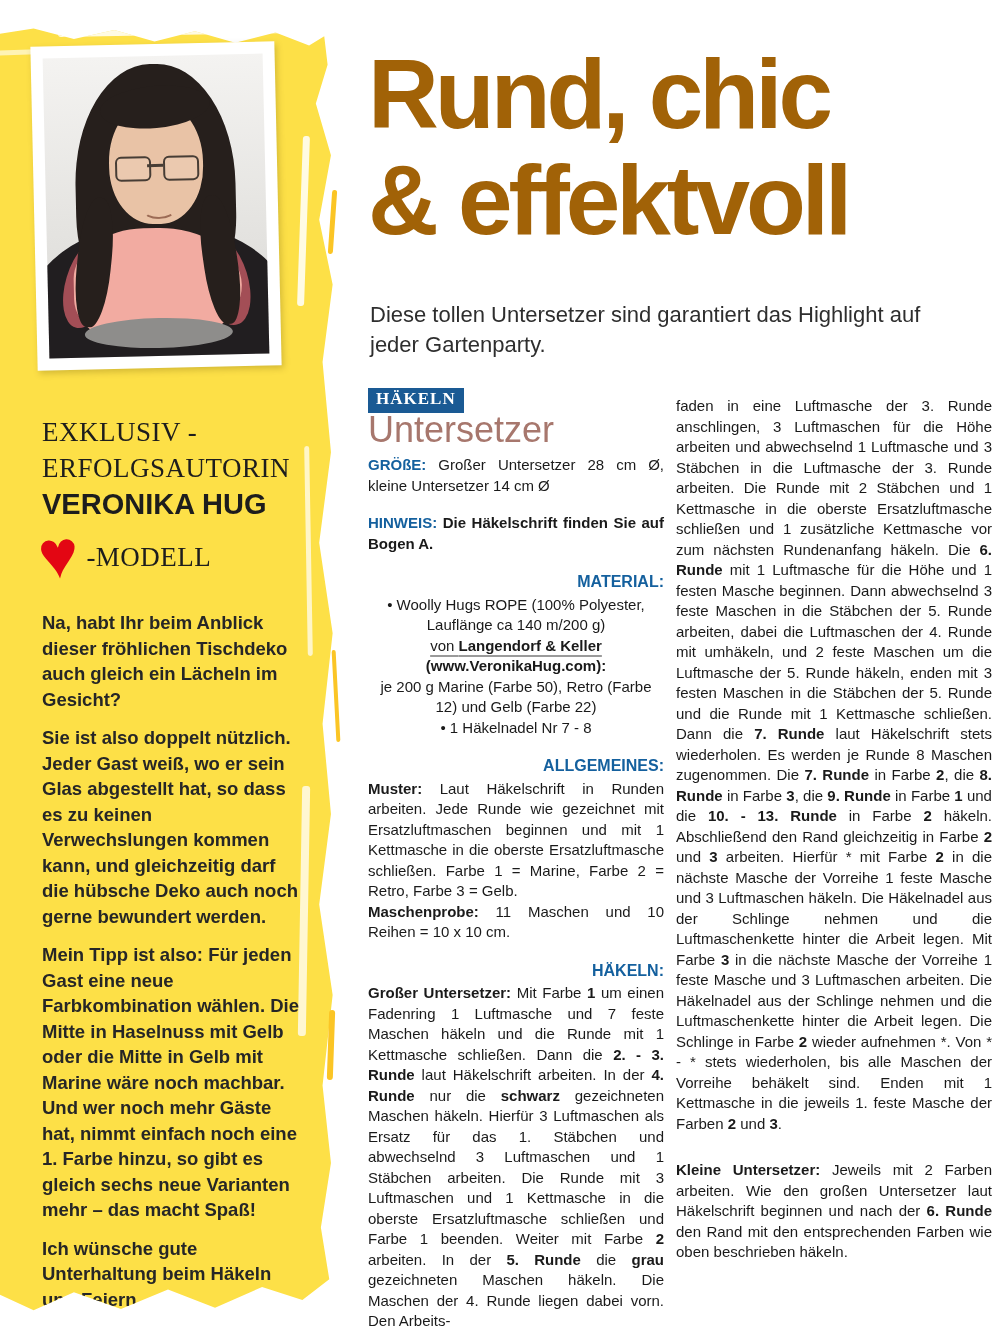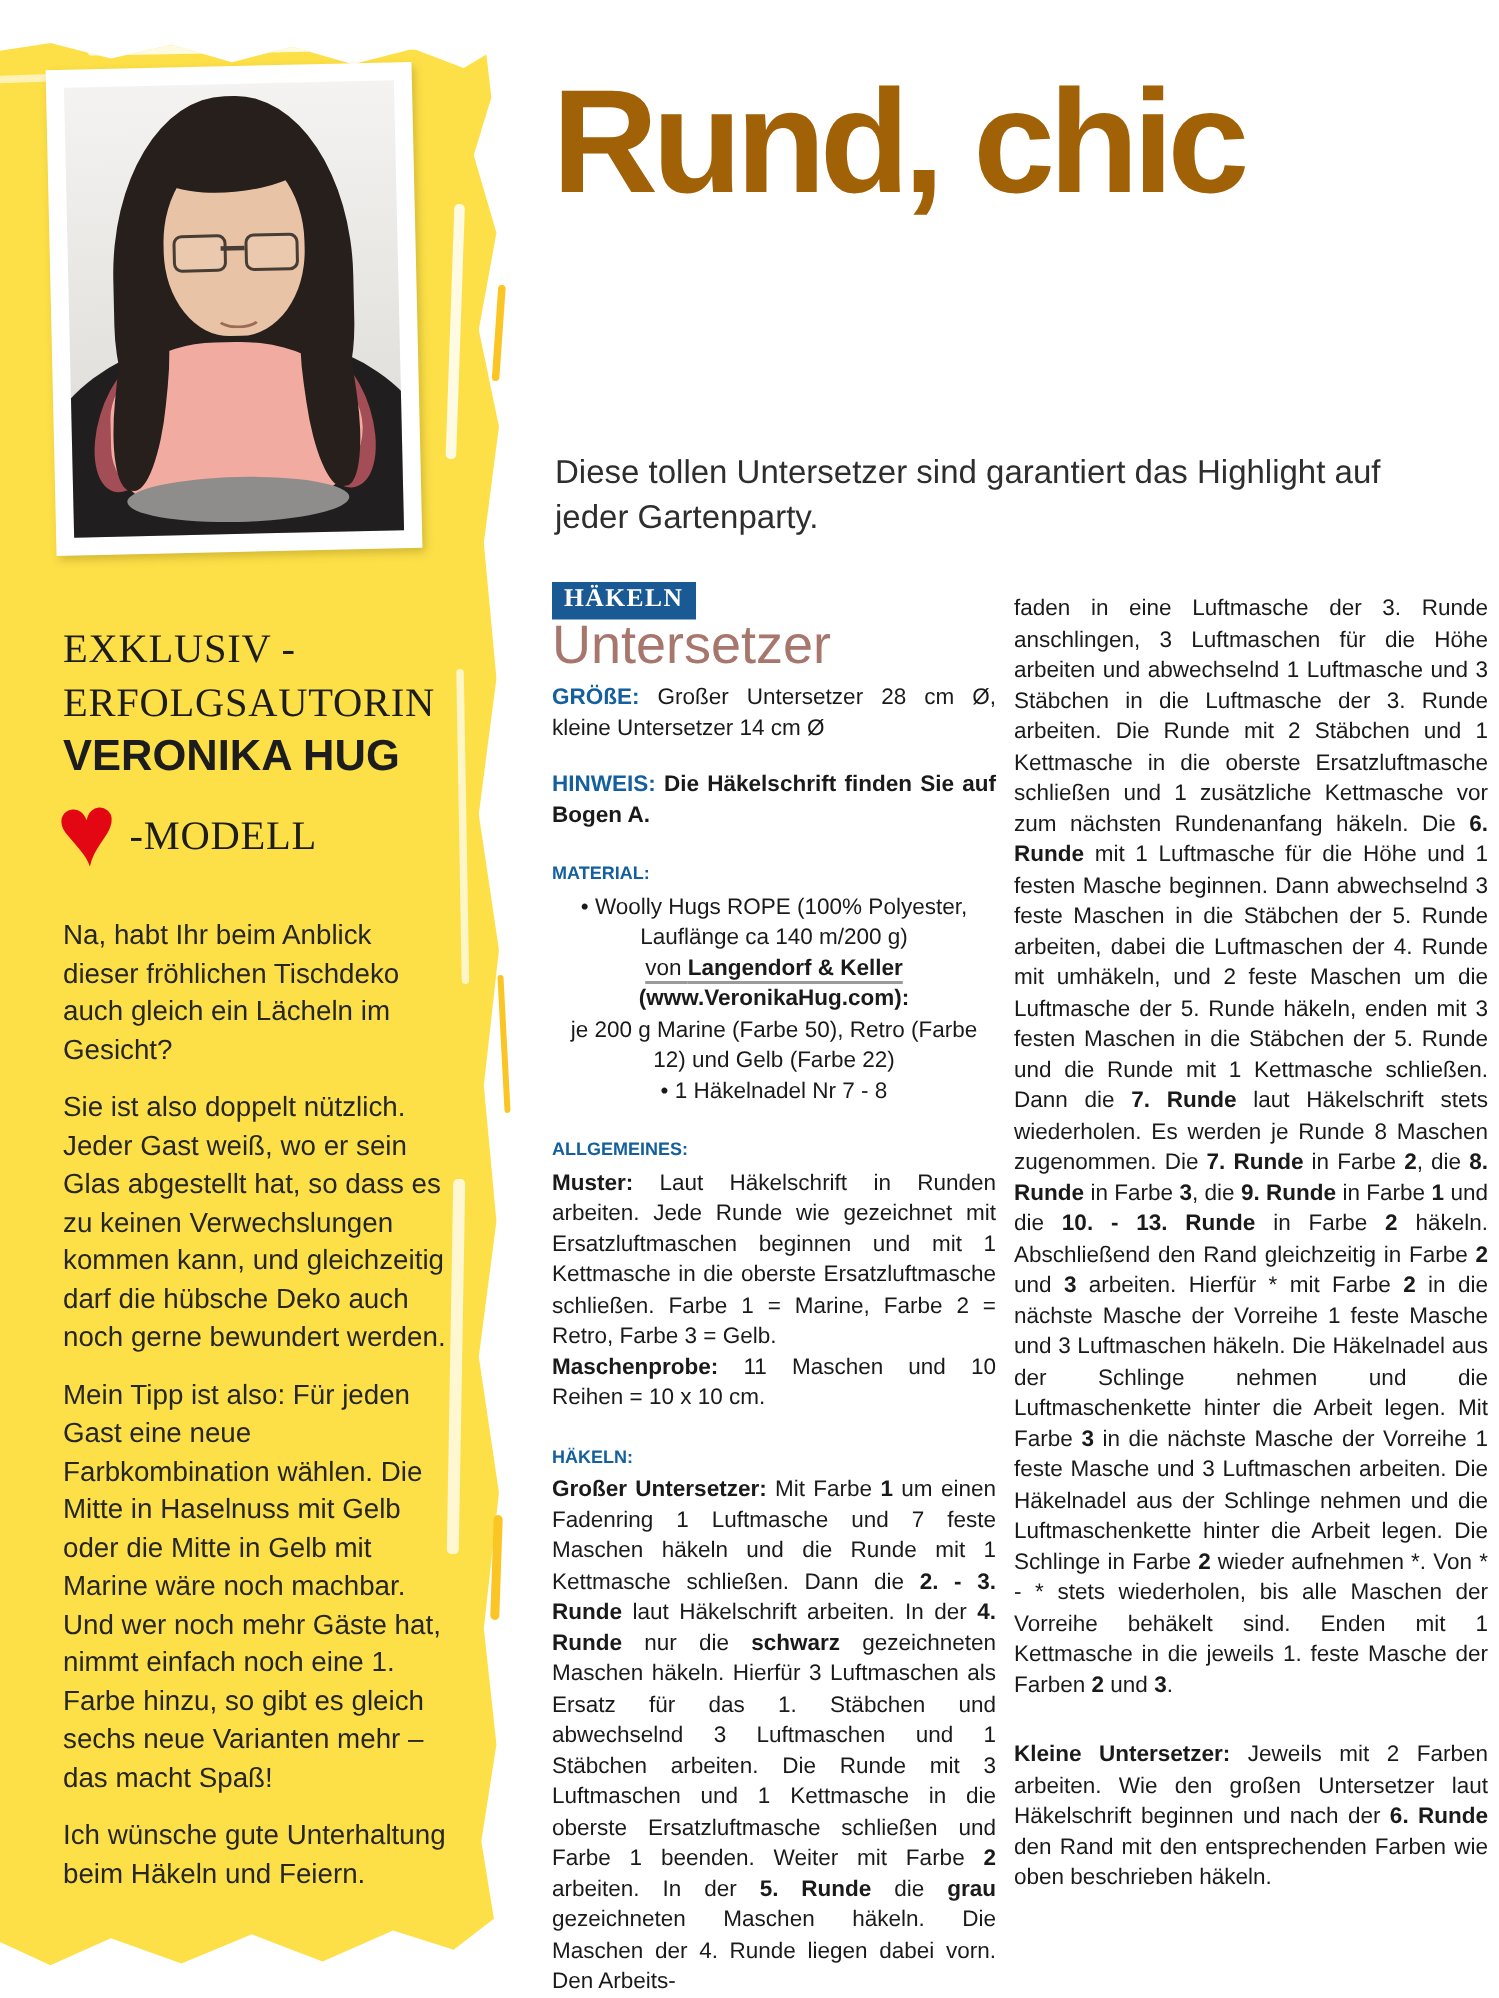--- a/index.html
+++ b/index.html
@@ -43,36 +43,36 @@
   .ph-glass.l{left:70px;} .ph-glass.r{left:118px;}
   .ph-bridge{left:102px;top:108px;width:16px;height:3px;background:#473d35;}
   .ph-smile{left:97px;top:146px;width:28px;height:13px;border:2.5px solid transparent;border-bottom-color:#9c6b55;border-radius:50%;}
 
   
   .sb-content{position:absolute;left:42px;top:388px;width:258px;}
   .sb-line{font-family:"Liberation Serif",serif;font-size:27px;line-height:36px;color:#1d1d1d;letter-spacing:.5px;}
   .sb-line.sans{font-family:"Liberation Sans",sans-serif;font-weight:bold;font-size:29px;letter-spacing:0;}
   .sb-heart-row{display:flex;align-items:center;height:66px;margin:2px 0 20px;}
   .heart{font-size:68px;line-height:60px;color:#E30613;margin:-6px 8px 0 -4px;transform:rotate(-4deg);}
-  .sb-para{font-weight:normal;font-size:18.5px;line-height:25.5px;color:#262626;margin:0 0 13px;}
+  .sb-para{font-weight:bold;font-size:18.5px;line-height:25.5px;color:#262626;margin:0 0 13px;}
   .sb-para.gap{margin-top:2px;}
 
   
   .headline{position:absolute;left:368px;top:42px;margin:0;font-size:98px;font-weight:bold;color:#a16207;
     line-height:1.08;letter-spacing:-4px;}
   .subtitle{position:absolute;left:370px;top:300px;width:575px;margin:0;font-size:22px;line-height:30px;color:#2e2e2e;}
 
   .col{position:absolute;font-size:15px;line-height:20.5px;text-align:justify;}
   .col1{left:368px;top:388px;width:296px;}
   .col2{left:676px;top:396px;width:316px;}
   .col p{margin:0;}
   .badge{display:inline-block;background:#1A5A94;color:#fff;font-family:"Liberation Serif",serif;
     font-size:17px;font-weight:bold;letter-spacing:1px;padding:1px 8px 3px;}
   .article-title{margin:7px 0 15px;font-size:36px;font-weight:normal;color:#A7776D;letter-spacing:0;}
-  .sec{color:#14609E;font-weight:bold;font-size:12px;margin:18px 0 2px;text-align:left;}
+  .sec{color:#14609E;font-weight:bold;font-size:16px;margin:18px 0 2px;text-align:right;}
   .mb{margin-bottom:17px !important;}
   .left{text-align:center;}
   .ul-line{text-decoration:underline;text-decoration-color:#9a9a9a;text-decoration-thickness:1.5px;text-underline-offset:4px;}
   .gap-top{margin-top:26px !important;}
   span.b{font-weight:bold;}
   span.blue{color:#14609E;font-weight:bold;}
 </style>
 </head>
 <body>
 
@@ -117,21 +117,21 @@
       <div class="ph-lock-r"></div>
       <div class="ph-face"></div>
       <div class="ph-bangs"></div>
       <div class="ph-glass l"></div>
       <div class="ph-glass r"></div>
       <div class="ph-bridge"></div>
       <div class="ph-smile"></div>
     </div>
   </div>
 
-  <h1 class="headline"><span>Rund, chic</span><br></h1>
+  <h1 class="headline"><span>Rund, chic</span><br><span>&amp; effektvoll</span></h1>
 
   <p class="subtitle">Diese tollen Untersetzer sind garantiert das Highlight auf jeder Gartenparty.</p>
 
   <div class="col col1">
     <span class="badge">HÄKELN</span>
     <h2 class="article-title">Untersetzer</h2>
 
     <p class="mb"><span class="b blue">GRÖßE: </span><span>Großer Untersetzer 28 cm Ø, kleine Untersetzer 14 cm Ø</span></p>
     <p class="mb"><span class="b blue">HINWEIS: </span><span class="b">Die Häkelschrift finden Sie auf Bogen A.</span></p>
 

